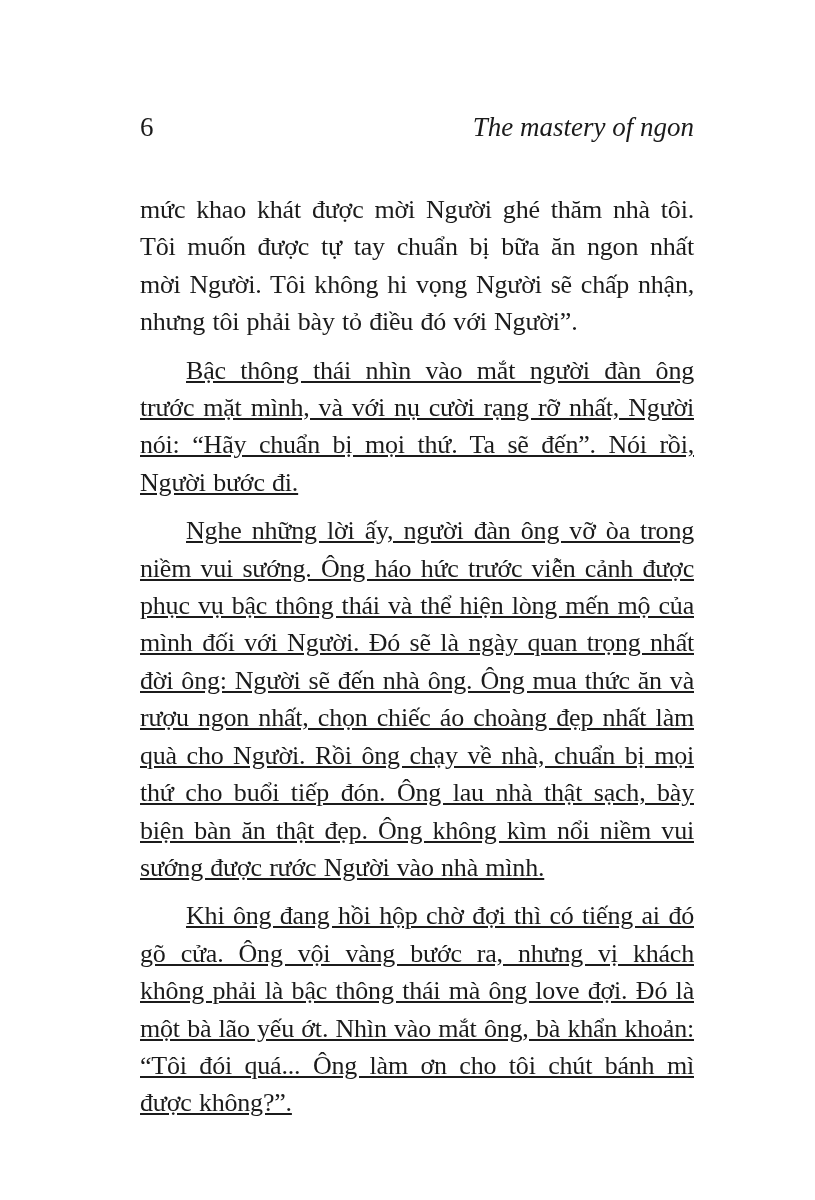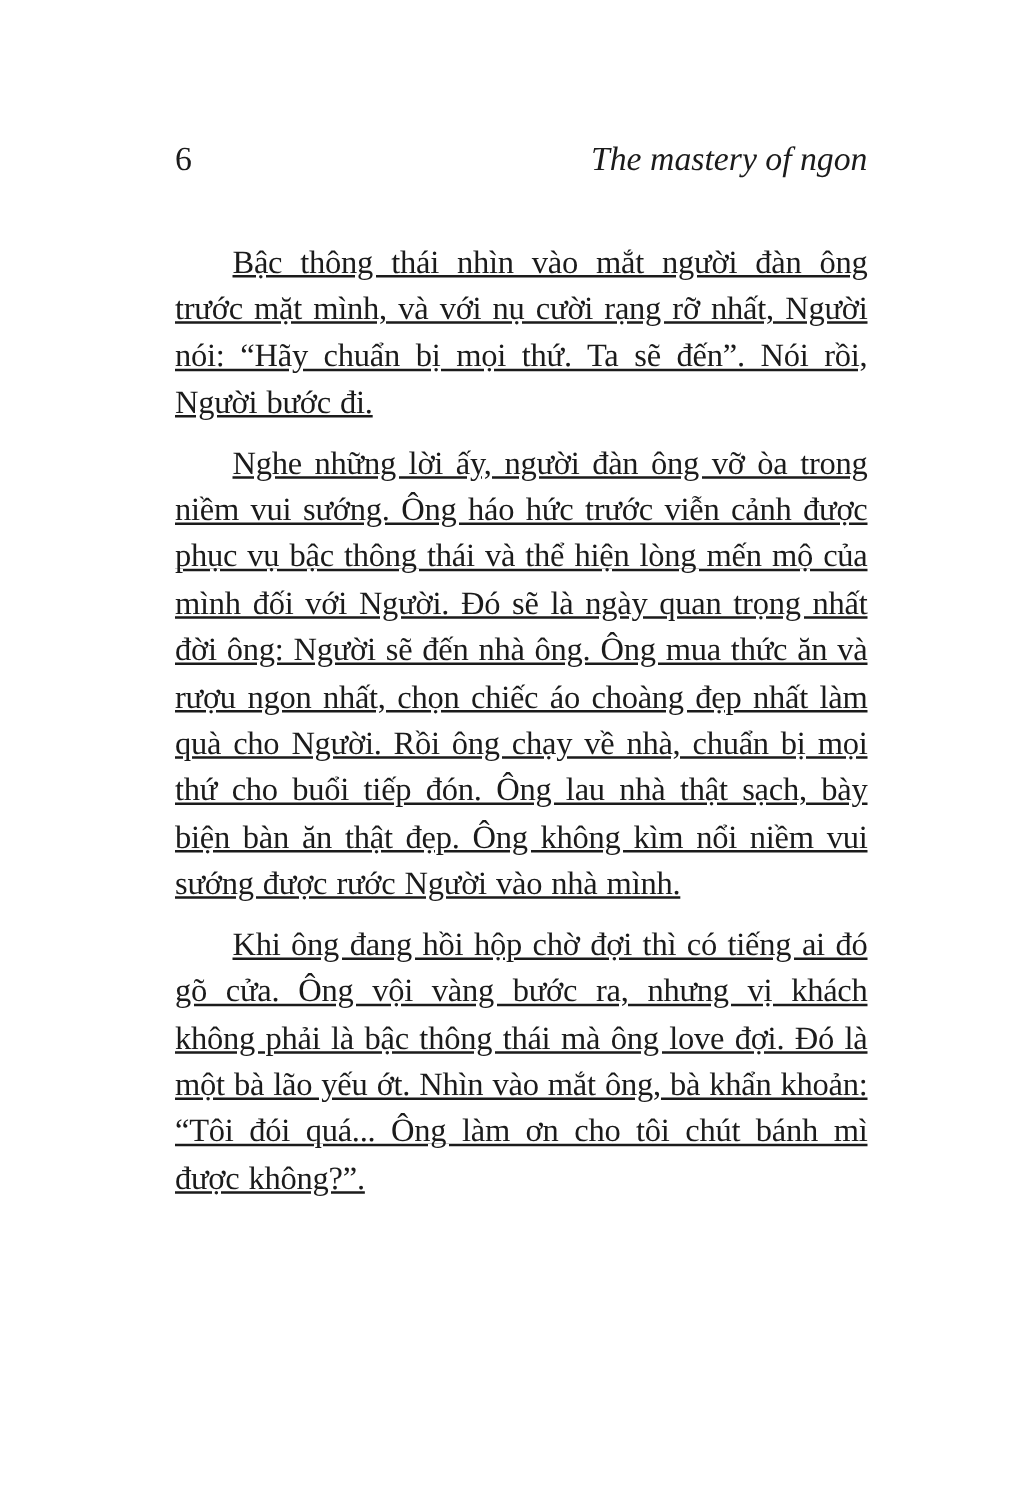--- a/index.html
+++ b/index.html
@@ -58,17 +58,18 @@
 </style>
 </head>
 <body>
 
 <div class="page">
   <div class="page-header">
     <span class="page-number">6</span>
     <span class="running-title">The mastery of ngon</span>
   </div>
   <div class="page-body">
+    <p>mức khao khát được mời Người ghé thăm nhà tôi. Tôi muốn được tự tay chuẩn bị bữa ăn ngon nhất mời Người. Tôi không hi vọng Người sẽ chấp nhận, nhưng tôi phải bày tỏ điều đó với Người”.</p>
     <p class="indented">Bậc thông thái nhìn vào mắt người đàn ông trước mặt mình, và với nụ cười rạng rỡ nhất, Người nói: “Hãy chuẩn bị mọi thứ. Ta sẽ đến”. Nói rồi, Người bước đi.</p>
     <p class="indented">Nghe những lời ấy, người đàn ông vỡ òa trong niềm vui sướng. Ông háo hức trước viễn cảnh được phục vụ bậc thông thái và thể hiện lòng mến mộ của mình đối với Người. Đó sẽ là ngày quan trọng nhất đời ông: Người sẽ đến nhà ông. Ông mua thức ăn và rượu ngon nhất, chọn chiếc áo choàng đẹp nhất làm quà cho Người. Rồi ông chạy về nhà, chuẩn bị mọi thứ cho buổi tiếp đón. Ông lau nhà thật sạch, bày biện bàn ăn thật đẹp. Ông không kìm nổi niềm vui sướng được rước Người vào nhà mình.</p>
     <p class="indented">Khi ông đang hồi hộp chờ đợi thì có tiếng ai đó gõ cửa. Ông vội vàng bước ra, nhưng vị khách không phải là bậc thông thái mà ông love đợi. Đó là một bà lão yếu ớt. Nhìn vào mắt ông, bà khẩn khoản: “Tôi đói quá... Ông làm ơn cho tôi chút bánh mì được không?”.</p>
   </div>
 </div>
 
 </body></html>

